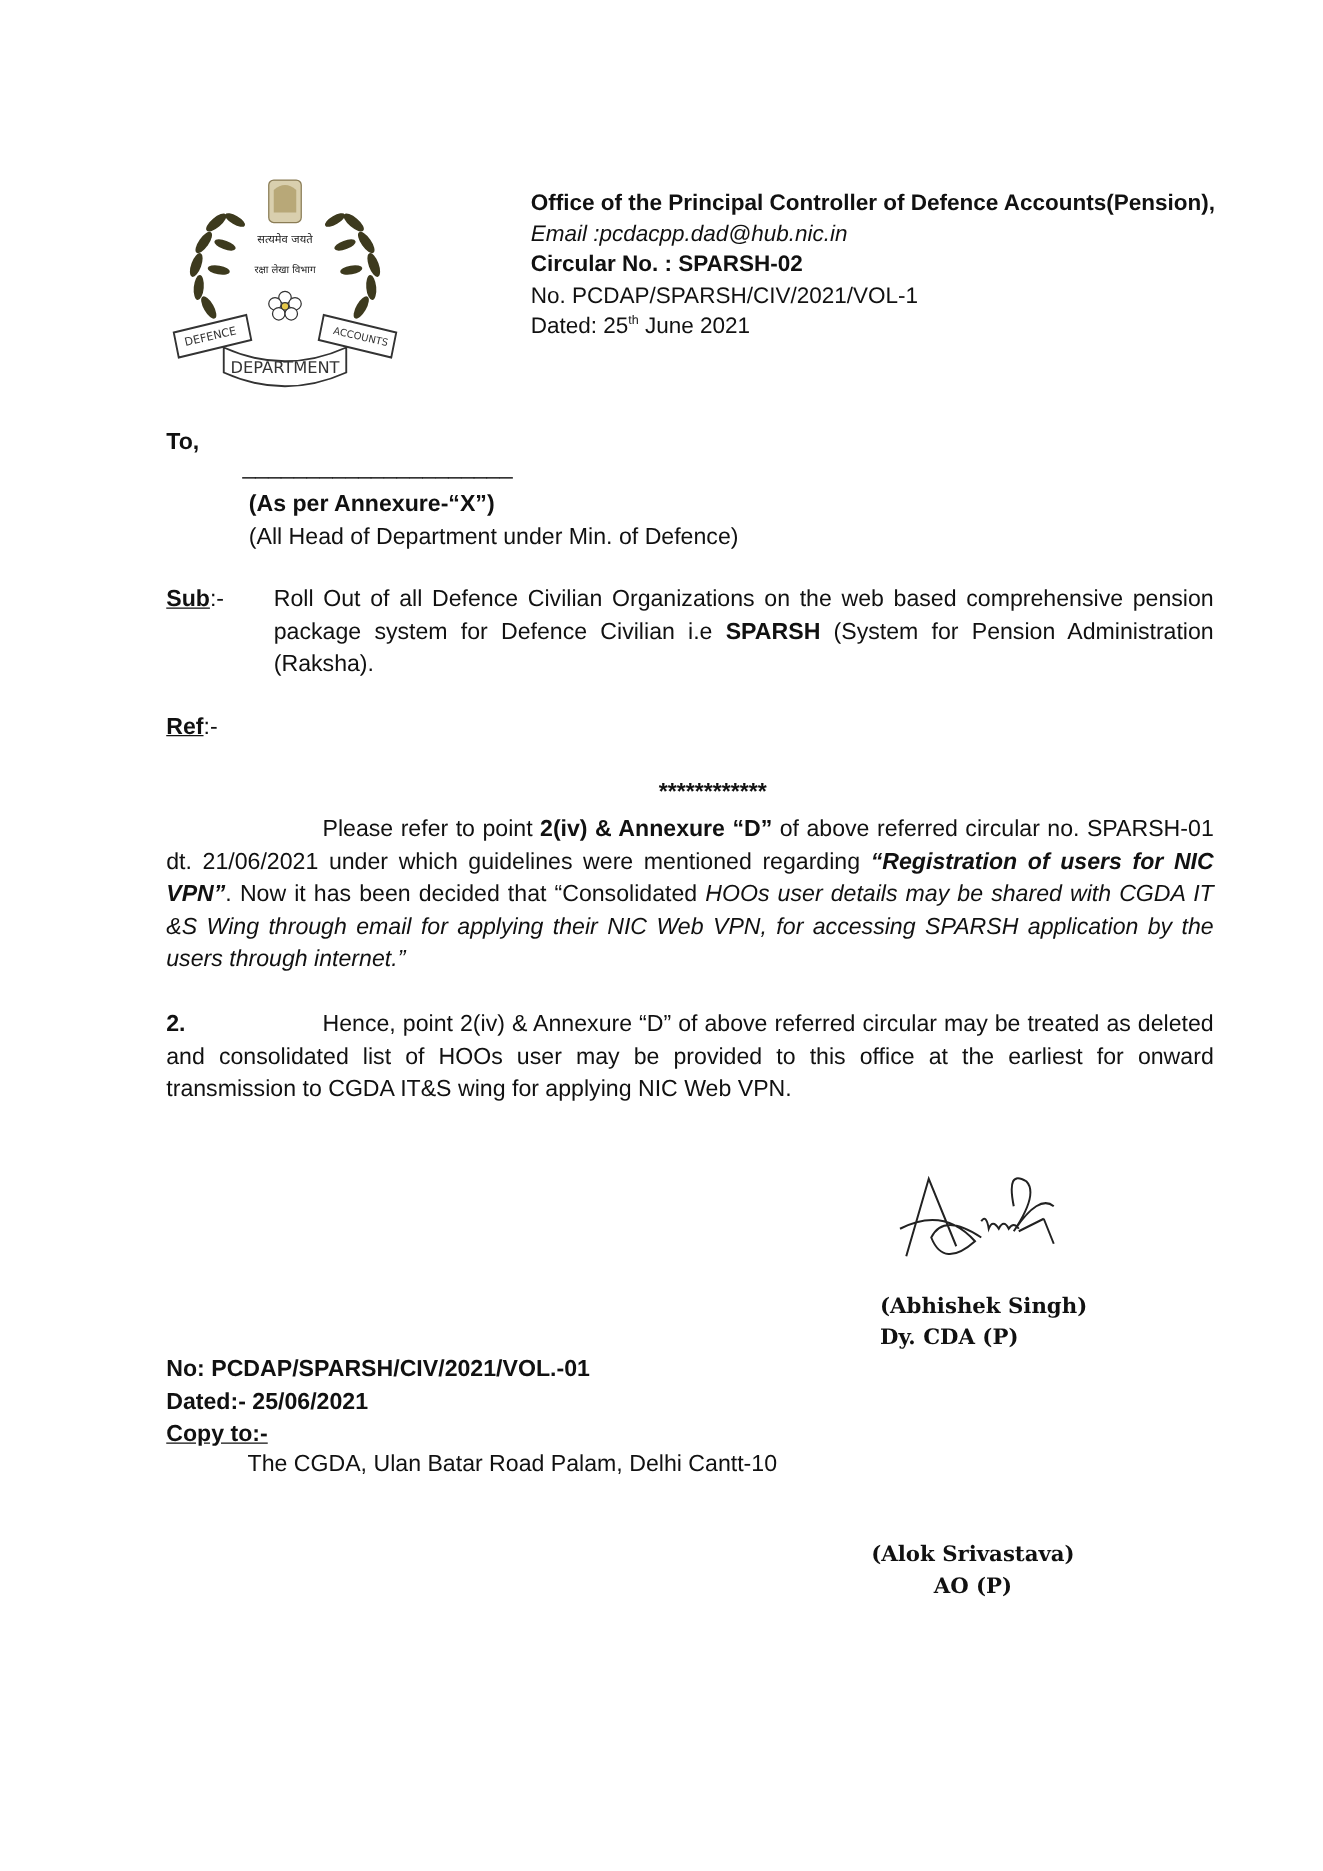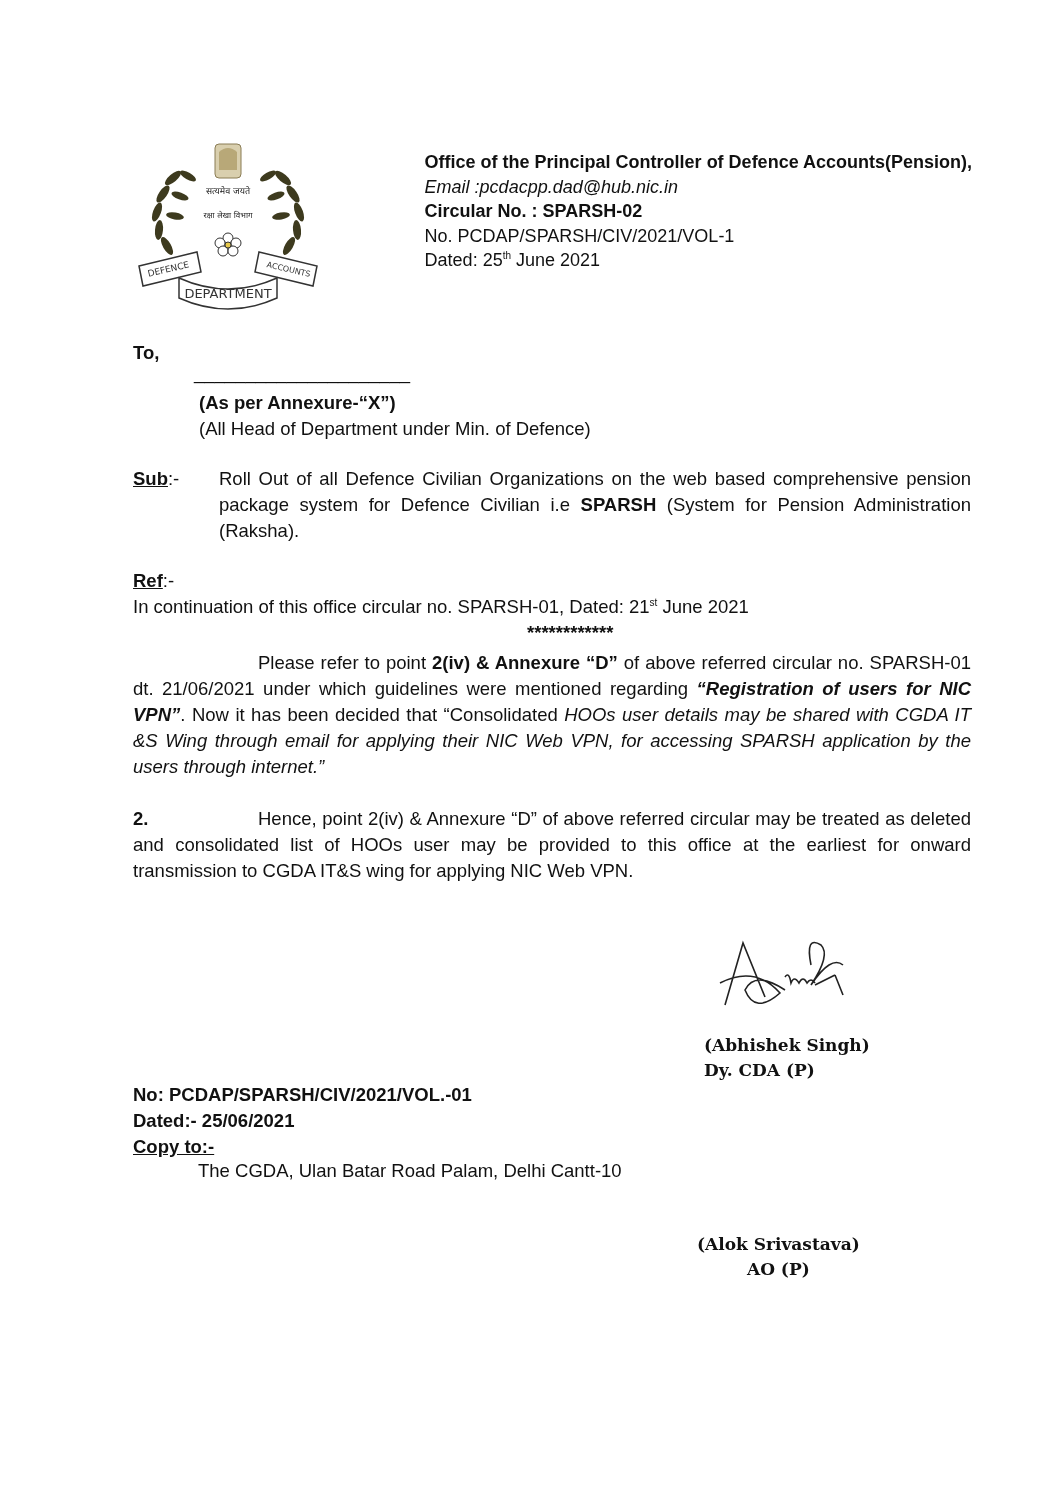--- a/index.html
+++ b/index.html
@@ -85,23 +85,22 @@
 <div class="abs txt" style="left:199px; top:390px;">
   <div class="bold">(As per Annexure-“X”)</div>
   <div>(All Head of Department under Min. of Defence)</div>
 </div>
 
 <div class="abs txt row" style="left:133px; top:466px; width:838px;gap:24px;">
   <div class="lbl"><span class="bold ul">Sub</span><span>:-</span></div>
   <div class="just"><span>Roll Out of all Defence Civilian Organizations on the web based comprehensive pension package system for Defence Civilian i.e </span><span class="bold">SPARSH</span><span> (System for Pension Administration (Raksha).</span></div>
 </div>
 
-<div class="abs txt row" style="left:133px; top:568px; width:838px;flex-direction:column;">
+<div class="abs txt row" style="left:133px; top:568px; width:838px;">
   <div class="lbl"><span class="bold ul">Ref</span><span>:-</span></div>
-  <div><span>In continuation of this office circular no. SPARSH-01,  Dated:  21</span><sup>st</sup><span> June 2021</span></div>
 </div>
 
 <div class="abs txt stars" style="left:527px; top:620px;">************</div>
 
 <div class="abs txt just" style="left:133px; top:650px; width:838px; text-indent:125px;">
   <span>Please refer to point </span><span class="bold">2(iv) &amp; Annexure “D”</span><span> of above referred circular no. SPARSH-01 dt. 21/06/2021 under which guidelines were mentioned regarding </span><span class="bold ital">“Registration of users for NIC VPN”</span><span>.   Now it has been decided that “Consolidated </span><span class="ital">HOOs user details may be shared with CGDA IT &amp;S Wing through email for applying their NIC Web VPN, for accessing SPARSH application by the users through internet.”</span>
 </div>
 
 <div class="abs txt just" style="left:133px; top:806px; width:838px;">
   <span class="bold" style="display:inline-block; width:125px;">2.</span><span>Hence, point 2(iv) &amp; Annexure “D” of above referred circular may be treated as deleted and consolidated list of HOOs user may be provided to this office at the earliest for onward transmission to CGDA IT&amp;S wing for applying NIC Web VPN.</span>

